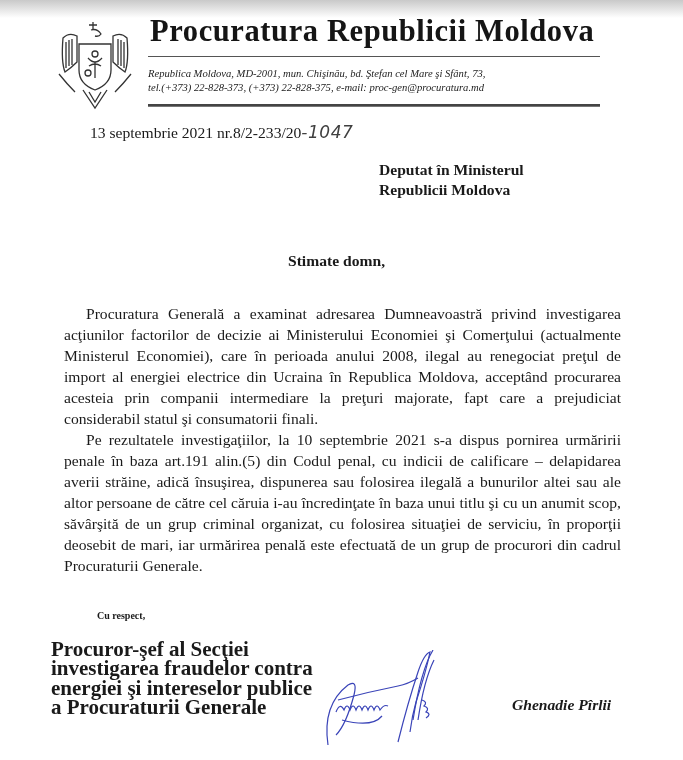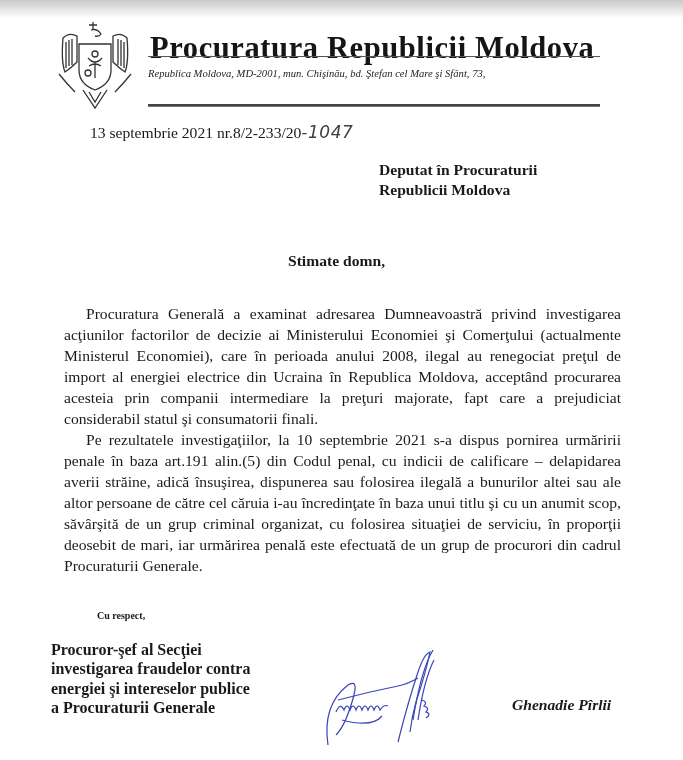--- a/index.html
+++ b/index.html
@@ -11,21 +11,20 @@
     }
     .top-shade {
       position: absolute; left: 0; top: 0; width: 683px; height: 18px;
       background: linear-gradient(#c9c9c9, #ffffff);
     }
     .emblem { position: absolute; left: 55px; top: 18px; width: 80px; height: 92px; }
     .org-title {
       position: absolute; left: 150px; top: 14px;
       font-size: 30.5px; font-weight: bold; letter-spacing: 0.6px; color: #151515;
       white-space: nowrap;
-      margin-top: 17px;
     }
     .rule-thin {
       position: absolute; left: 148px; top: 56px; width: 452px; height: 1px; background: #555;
     }
     .address {
       position: absolute; left: 148px; top: 67px;
       font-size: 10.6px; font-style: italic; line-height: 13.5px; color: #222; white-space: nowrap;
     }
     .rule-double {
       position: absolute; left: 148px; top: 104px; width: 452px; height: 3px;
@@ -47,21 +46,21 @@
     }
     .body-text {
       position: absolute; left: 64px; top: 303px; width: 557px;
       font-size: 15.6px; line-height: 21px; text-align: justify;
     }
     .body-text p { margin: 0; text-indent: 22px; }
     .closing {
       position: absolute; left: 97px; top: 610px; font-size: 10px; font-weight: bold;
     }
     .signer-title {
-      position: absolute; left: 51px; top: 640px; font-size: 16px; font-weight: bold;
+      position: absolute; left: 51px; top: 640px; font-size: 21px; font-weight: bold;
       line-height: 19.3px; white-space: nowrap;
     }
     .signature { position: absolute; left: 318px; top: 650px; width: 135px; height: 100px; }
     .signer-name {
       position: absolute; left: 512px; top: 696px; font-size: 15.6px; font-weight: bold;
       white-space: nowrap;
       font-style: italic;
     }
   </style>
 </head>
@@ -88,29 +87,30 @@
     <path d="M4 56 q8 10 16 18 M76 56 q-8 10 -16 18"></path>
 
     <path d="M28 72 l12 18 l12 -18 M34 74 l6 10 l6 -10"></path>
   </svg>
 </div>
 
 <div class="org-title">Procuratura Republicii Moldova</div>
 <div class="rule-thin"></div>
 <div class="address">
   <div>Republica Moldova, MD-2001, mun. Chişinău, bd. Ştefan cel Mare şi Sfânt, 73,</div>
+  <div>tel.(+373) 22-828-373, (+373) 22-828-375, e-mail: proc-gen@procuratura.md</div>
 </div>
 <div class="rule-double"></div>
 
 <div class="ref-line">
   <span>13 septembrie 2021 nr.8/2-233/20</span><span class="ref-handwritten">-1047</span>
 </div>
 
 <div class="recipient">
-  <div>Deputat în Procuraturii</div>
+  <div>Deputat în Ministerul</div>
   <div>Republicii Moldova</div>
 </div>
 
 <div class="salutation">Stimate domn,</div>
 
 <div class="body-text">
   <p>Procuratura Generală a examinat adresarea Dumneavoastră privind investigarea acţiunilor factorilor de decizie ai Ministerului Economiei şi Comerţului (actualmente Ministerul Economiei), care în perioada anului 2008, ilegal au renegociat preţul de import al energiei electrice din Ucraina în Republica Moldova, acceptând procurarea acesteia prin companii intermediare la preţuri majorate, fapt care a prejudiciat considerabil statul şi consumatorii finali.</p>
   <p>Pe rezultatele investigaţiilor, la 10 septembrie 2021 s-a dispus pornirea urmăririi penale în baza art.191 alin.(5) din Codul penal, cu indicii de calificare – delapidarea averii străine, adică însuşirea, dispunerea sau folosirea ilegală a bunurilor altei sau ale altor persoane de către cel căruia i-au încredinţate în baza unui titlu şi cu un anumit scop, săvârşită de un grup criminal organizat, cu folosirea situaţiei de serviciu, în proporţii deosebit de mari, iar urmărirea penală este efectuată de un grup de procurori din cadrul Procuraturii Generale.</p>
 </div>
 

